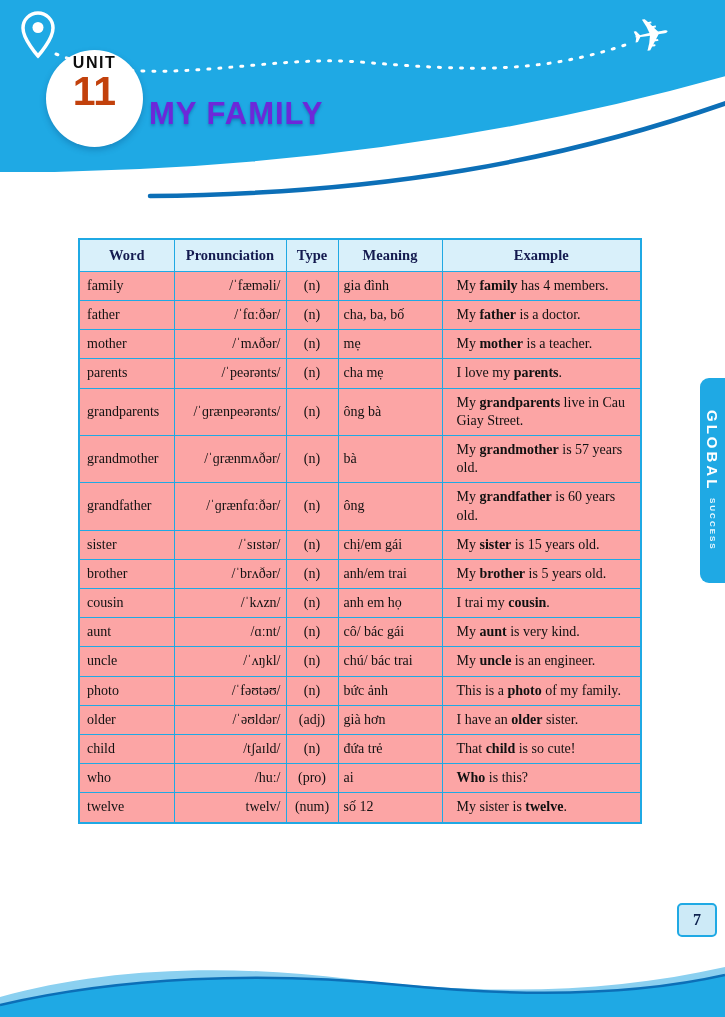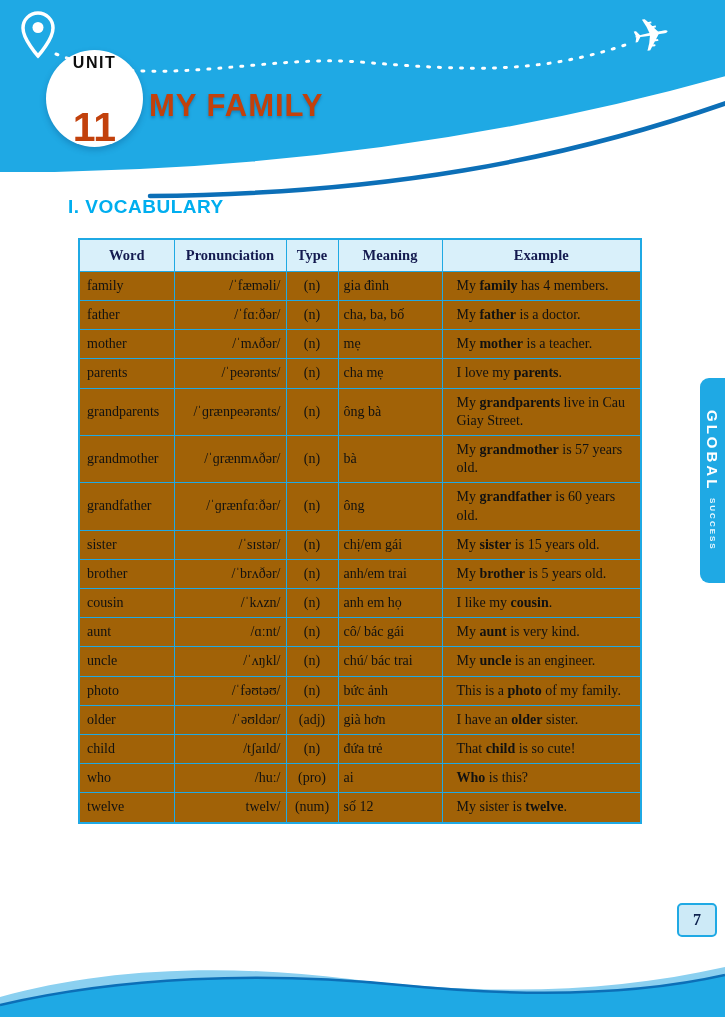--- a/index.html
+++ b/index.html
@@ -13,47 +13,47 @@
   .plane {
     position:absolute; left:632px; top:12px;
     font-family:"DejaVu Sans",sans-serif;
     font-size:46px; color:#ffffff; transform:rotate(-10deg);
     line-height:1;
   }
   .unit-badge {
     position:absolute; left:46px; top:50px; width:97px; height:97px;
     border-radius:50%; background:#ffffff;
     box-shadow:0 3px 6px rgba(0,40,90,.25);
-    display:flex; flex-direction:column; align-items:center; justify-content:space-between;
+    display:flex; flex-direction:column; align-items:center; justify-content:flex-start;
   }
   .unit-label {
     font-family:"Liberation Sans",sans-serif; font-weight:bold;
     font-size:16px; letter-spacing:1.5px; color:#0d0d0d; margin-top:4px;
   }
   .unit-number {
     font-family:"Liberation Sans",sans-serif; font-weight:bold;
     font-size:41px; line-height:.95; color:#c2410c;
   }
   .title {
-    position:absolute; left:149px; top:88px; margin:0;
-    font-family:"Liberation Sans",sans-serif; font-weight:bold;
-    font-size:31px; letter-spacing:1px; color:#c2410c;
+    position:absolute; left:149px; top:96px; margin:0;
+    font-family:"Liberation Sans",sans-serif; font-weight:bold;
+    font-size:31px; letter-spacing:1px; color:#6d28d9;
     text-shadow:0 2px 3px rgba(0,70,130,.4);
   }
   
   .section-heading {
     position:absolute; left:68px; top:196px; margin:0;
     font-family:"Liberation Sans",sans-serif; font-weight:bold;
     font-size:19px; letter-spacing:.5px; color:#00aeef;
   }
   
   .vocab {
     position:absolute; left:78px; top:238px; width:562px;
     border-collapse:collapse; table-layout:fixed;
-    border:2.5px solid #1fa9e4; background:#a16207;
+    border:2.5px solid #1fa9e4; background:#fca5a5;
     font-size:14px; color:#111111; line-height:1.3;
   }
   .vocab th, .vocab td {
     border:1.6px solid #1fa9e4; padding:5px 5px; vertical-align:middle;
     overflow:hidden;
   }
   .vocab th {
     background:#d9f0fa; color:#141a4f; font-size:14.5px;
     font-weight:bold; text-align:center; padding:6px 3px;
   }
@@ -113,21 +113,20 @@
     <span class="plane">✈</span>
 
     <div class="unit-badge">
       <span class="unit-label">UNIT</span>
       <span class="unit-number">11</span>
     </div>
 
     <h1 class="title">MY FAMILY</h1>
   </div>
 
-  <h2 class="section-heading">I. VOCABULARY</h2>
 
   <table class="vocab">
     <colgroup>
       <col style="width:95px">
       <col style="width:112px">
       <col style="width:52px">
       <col style="width:104px">
       <col style="width:199px">
     </colgroup>
     <thead>
@@ -201,21 +200,21 @@
           <td class="col-pron">/ˈbrʌðər/</td>
           <td class="col-type">(n)</td>
           <td class="col-meaning">anh/em trai</td>
           <td class="col-example"><span>My </span><b>brother</b><span> is 5 years old.</span></td>
         </tr>
         <tr>
           <td class="col-word">cousin</td>
           <td class="col-pron">/ˈkʌzn/</td>
           <td class="col-type">(n)</td>
           <td class="col-meaning">anh em họ</td>
-          <td class="col-example"><span>I like my </span><b>cousin</b><span>.</span></td>
+          <td class="col-example"><span>I trai my </span><b>cousin</b><span>.</span></td>
         </tr>
         <tr>
           <td class="col-word">aunt</td>
           <td class="col-pron">/ɑːnt/</td>
           <td class="col-type">(n)</td>
           <td class="col-meaning">cô/ bác gái</td>
           <td class="col-example"><span>My </span><b>aunt</b><span> is very kind.</span></td>
         </tr>
         <tr>
           <td class="col-word">uncle</td>

